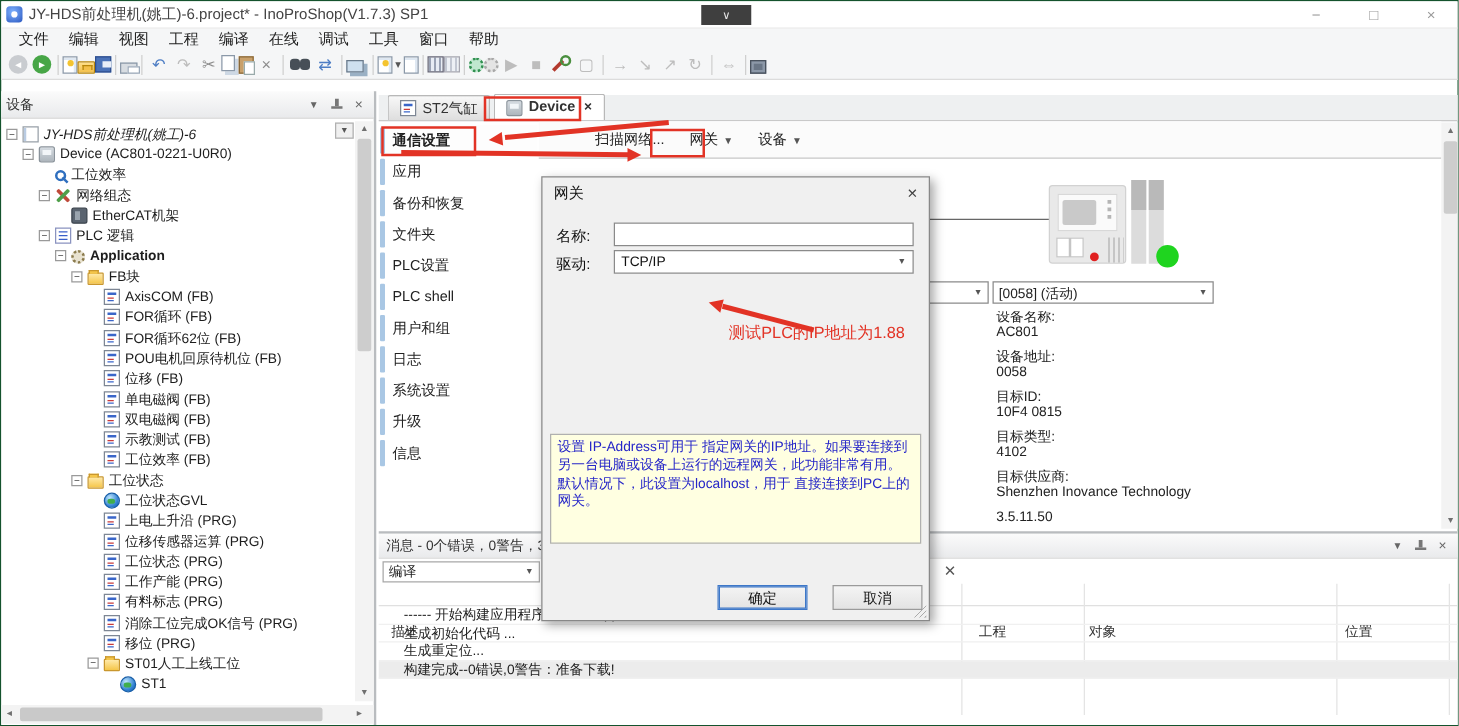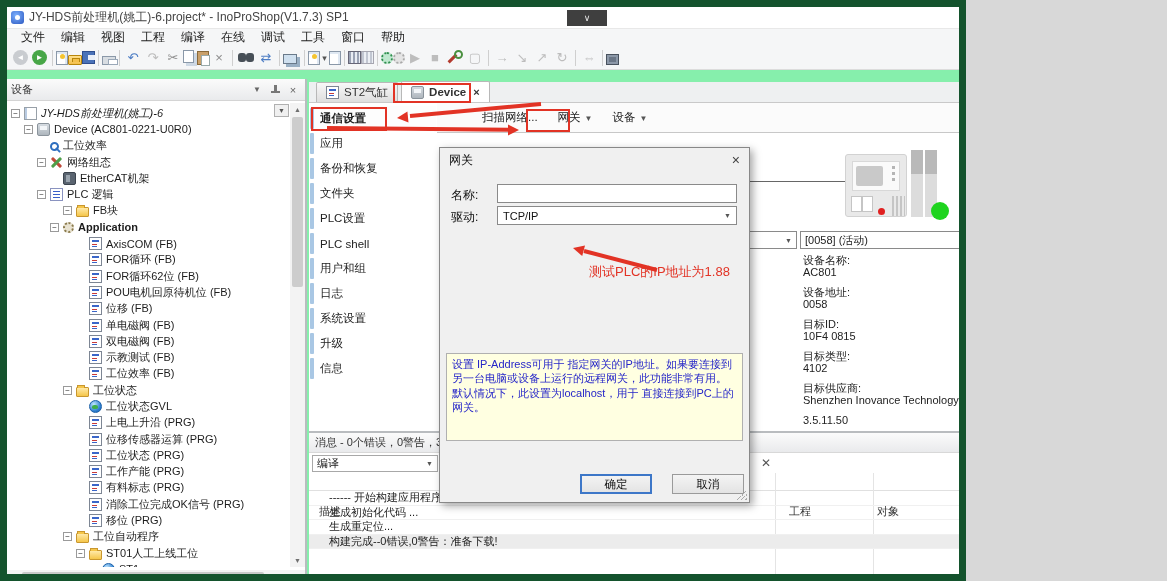--- a/index.html
+++ b/index.html
@@ -1,17 +1,17 @@
 <!DOCTYPE html>
 <html><head>
 <meta charset="utf-8">
 <style>
   html,body{margin:0;padding:0;background:#d8d8d8;}
   *{box-sizing:border-box;font-family:"Liberation Sans","DejaVu Sans",sans-serif;}
-  .app{position:relative;width:966px;height:581px;background:#86efac;overflow:hidden;border:7px solid #14532d;}
+  .app{position:relative;width:1167px;height:581px;background:#ffffff;overflow:hidden;border:1px solid #14532d;}
   
   .titlebar{position:absolute;left:0;top:0;width:1167px;height:22px;background:#ffffff;display:flex;align-items:center;border-bottom:1px solid #e8e8e8;}
   .applogo{width:13px;height:13px;margin:0 5px 0 4px;border-radius:3px;background:radial-gradient(circle at 40% 35%,#7fb2ff,#2b58c0);position:relative;}
   .applogo::after{content:"";position:absolute;left:4px;top:4px;width:5px;height:5px;border-radius:50%;background:#fff;}
   .title-text{font-size:12px;color:#444;}
   .title-dd{position:absolute;left:560px;top:3px;width:40px;height:16px;background:#3f3f3f;color:#e8e8e8;font-size:9px;display:flex;align-items:center;justify-content:center;cursor:pointer;}
   .winbtns{position:absolute;right:0;top:0;height:22px;display:flex;}
   .winbtn{width:46px;height:22px;display:flex;align-items:center;justify-content:center;color:#9a9a9a;font-size:12px;}
   
   .menubar{position:absolute;left:0;top:22px;width:1167px;height:17px;background:#f5f6f7;display:flex;align-items:center;padding-left:6px;}
@@ -288,30 +288,30 @@
         <div class="trow lvl3">
           <span class="exp hid"></span>
           <span class="ticon i-ethercat"></span>
           <span class="tlabel">EtherCAT机架</span>
         </div>
         <div class="trow lvl2">
           <span class="exp"></span>
           <span class="ticon i-plclogic"></span>
           <span class="tlabel">PLC 逻辑</span>
         </div>
+        <div class="trow lvl3">
+          <span class="exp"></span>
+          <span class="ticon i-app"></span>
+          <span class="tlabel b">Application</span>
+        </div>
         <div class="trow lvl4">
           <span class="exp"></span>
           <span class="ticon i-folder"></span>
           <span class="tlabel">FB块</span>
         </div>
-        <div class="trow lvl3">
-          <span class="exp"></span>
-          <span class="ticon i-app"></span>
-          <span class="tlabel b">Application</span>
-        </div>
         <div class="trow lvl5">
           <span class="exp hid"></span>
           <span class="ticon i-pou"></span>
           <span class="tlabel">AxisCOM (FB)</span>
         </div>
         <div class="trow lvl5">
           <span class="exp hid"></span>
           <span class="ticon i-pou"></span>
           <span class="tlabel">FOR循环 (FB)</span>
         </div>
@@ -387,25 +387,20 @@
         </div>
         <div class="trow lvl5">
           <span class="exp hid"></span>
           <span class="ticon i-pou"></span>
           <span class="tlabel">消除工位完成OK信号 (PRG)</span>
         </div>
         <div class="trow lvl5">
           <span class="exp hid"></span>
           <span class="ticon i-pou"></span>
           <span class="tlabel">移位 (PRG)</span>
-        </div>
-        <div class="trow lvl4">
-          <span class="exp"></span>
-          <span class="ticon i-folder"></span>
-          <span class="tlabel">工位自动程序</span>
         </div>
         <div class="trow lvl5">
           <span class="exp"></span>
           <span class="ticon i-folder"></span>
           <span class="tlabel">ST01人工上线工位</span>
         </div>
         <div class="trow lvl6">
           <span class="exp hid"></span>
           <span class="ticon i-globe"></span>
           <span class="tlabel">ST1</span>

